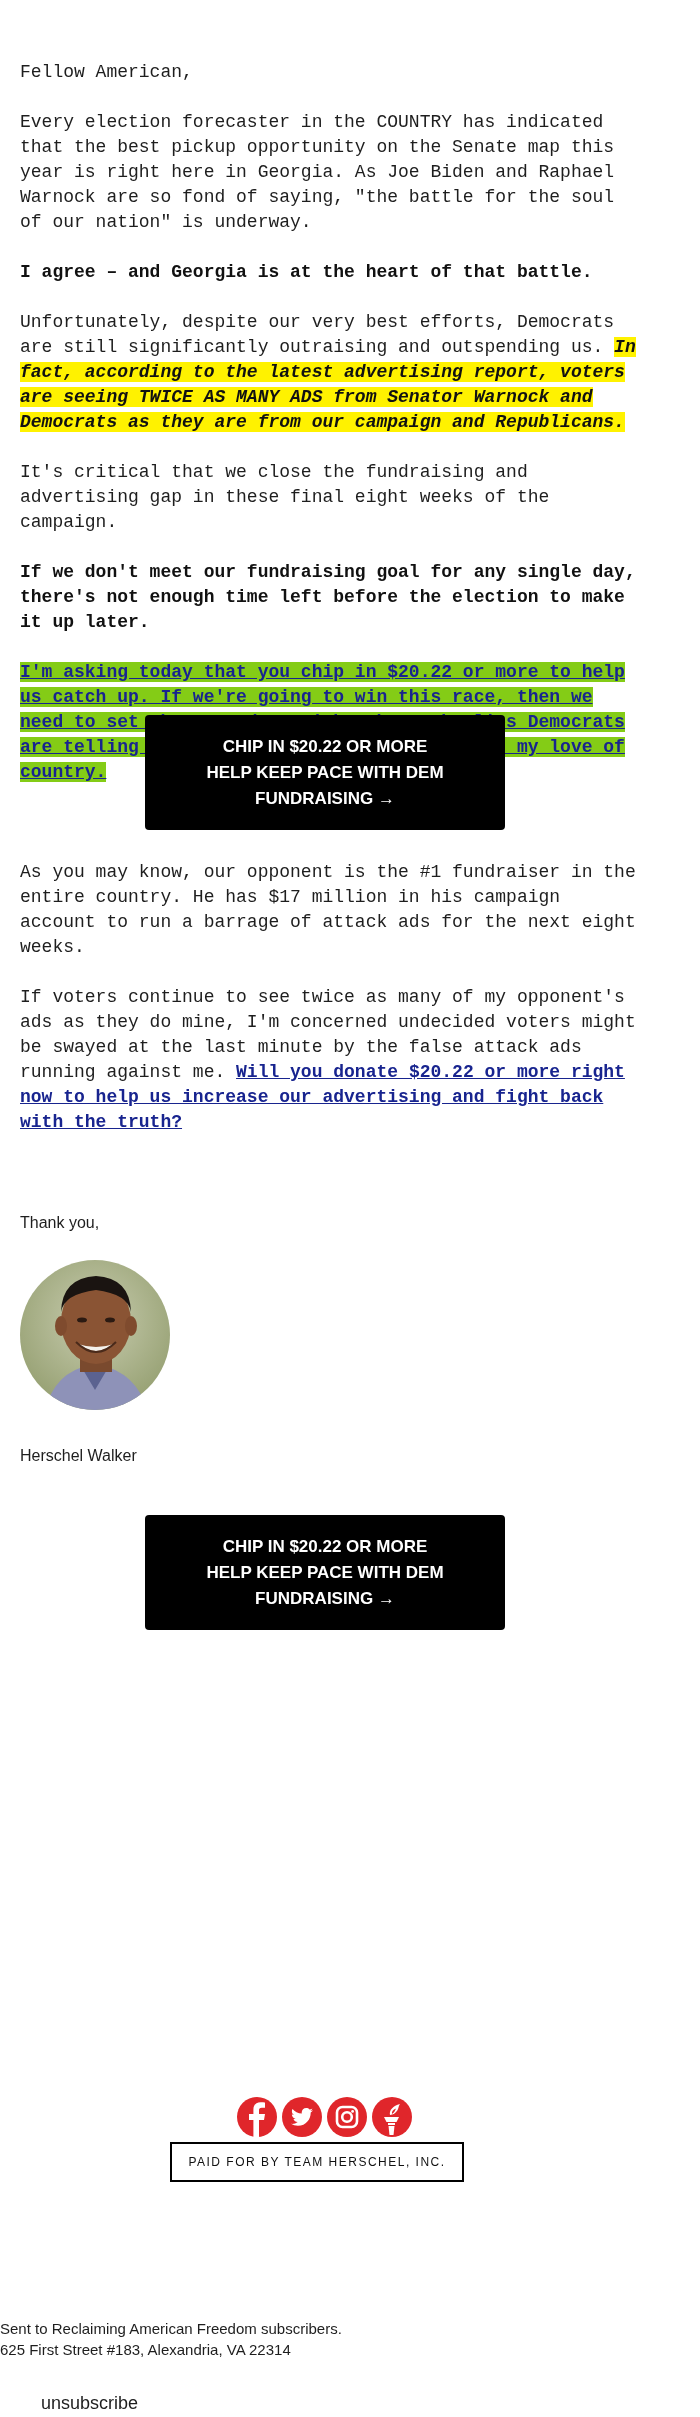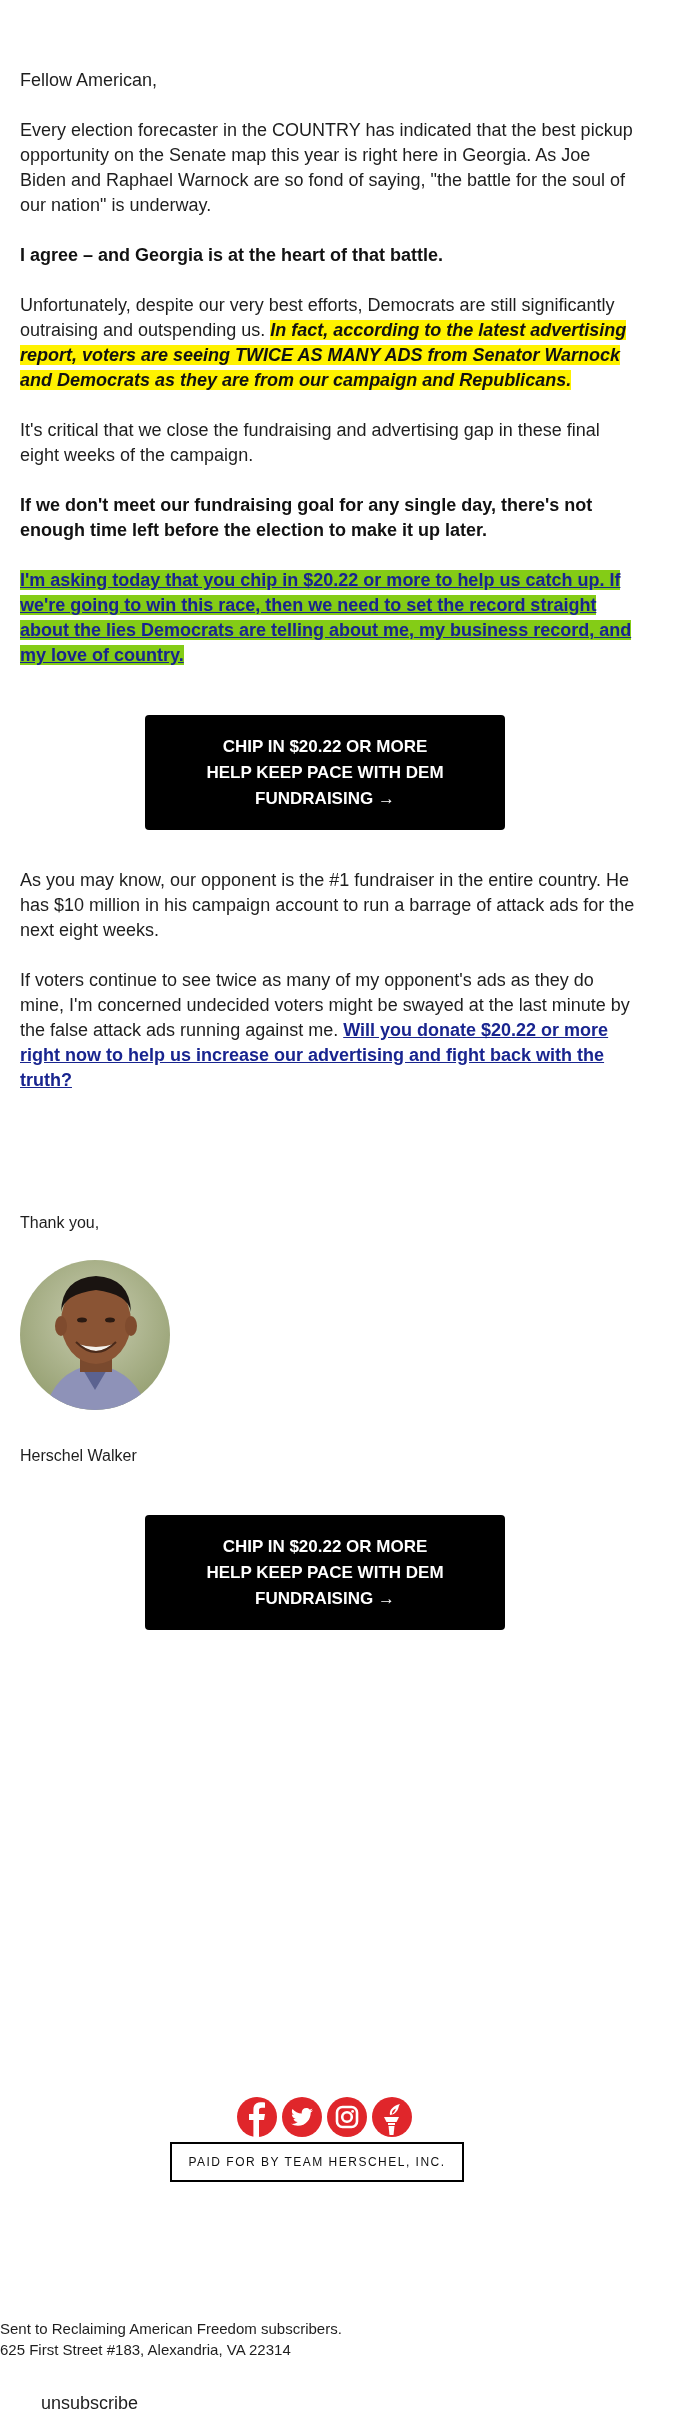--- a/index.html
+++ b/index.html
@@ -12,21 +12,21 @@
     color: #1e1e1e;
   }
   .content {
     position: absolute;
     left: 20px;
     top: 60px;
     width: 620px;
     font-size: 18px;
     line-height: 25px;
   }
-  .content p { margin: 8px 0 25px 0; }
+  .content p { margin: 0 0 25px 0; font-family: Liberation Mono, monospace; }
   .bold { font-weight: bold; color: #111; }
   .hl {
     background: #fff200;
     font-weight: bold;
     font-style: italic;
     color: #111;
   }
   .hl-link {
     background: #84cc16;
     font-weight: bold;
@@ -146,21 +146,21 @@
 
 <a class="cta" style="top:715px;">
   <span class="cta-inner">
     <span class="cta-line">CHIP IN $20.22 OR MORE</span>
     <span class="cta-line">HELP KEEP PACE WITH DEM</span>
     <span class="cta-line">FUNDRAISING →</span>
   </span>
 </a>
 
 <div class="content" style="top:860px;">
-  <p>As you may know, our opponent is the #1 fundraiser in the entire country. He has $10 million in his campaign account to run a barrage of attack ads for the next eight weeks.</p>
+  <p>As you may know, our opponent is the #1 fundraiser in the entire country. He has $17 million in his campaign account to run a barrage of attack ads for the next eight weeks.</p>
   <p><span>If voters continue to see twice as many of my opponent's ads as they do mine, I'm concerned undecided voters might be swayed at the last minute by the false attack ads running against me. </span><a class="link-bold">Will you donate $20.22 or more right now to help us increase our advertising and fight back with the truth?</a></p>
 </div>
 
 <div class="thanks">Thank you,</div>
 
 <div class="avatar">
   <svg width="150" height="150" viewBox="0 0 150 150">
     <defs>
       <radialGradient id="bg" cx="50%" cy="40%" r="70%">
         <stop offset="0%" stop-color="#c9cdb0"></stop>

